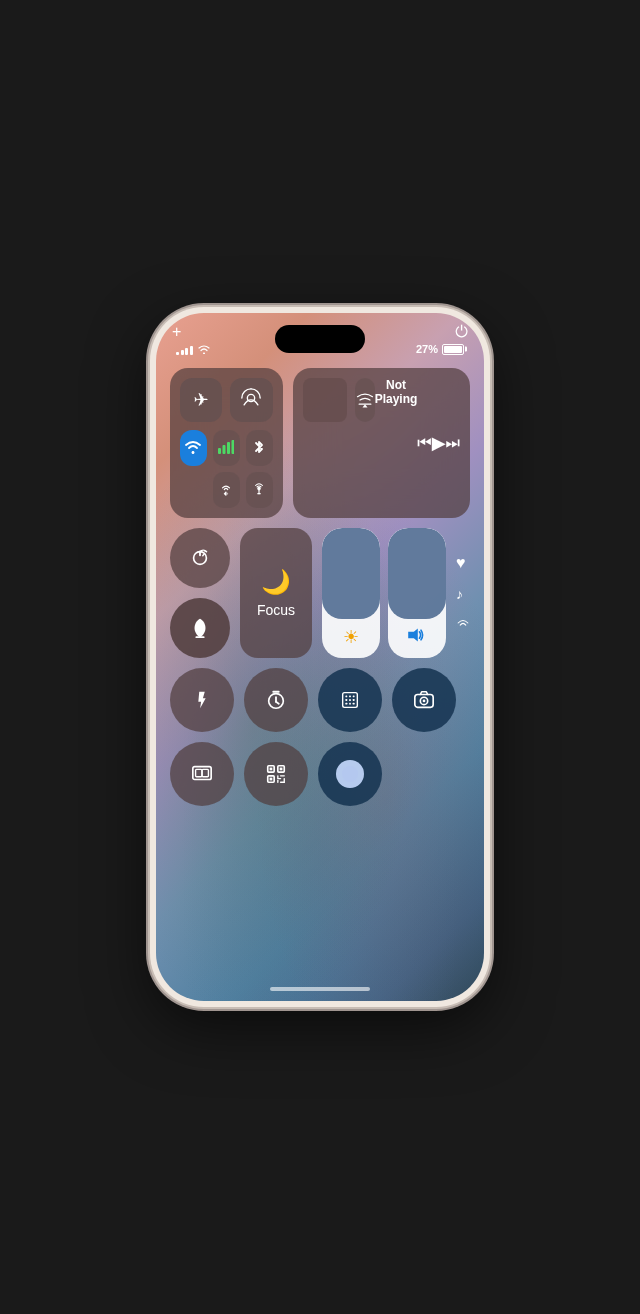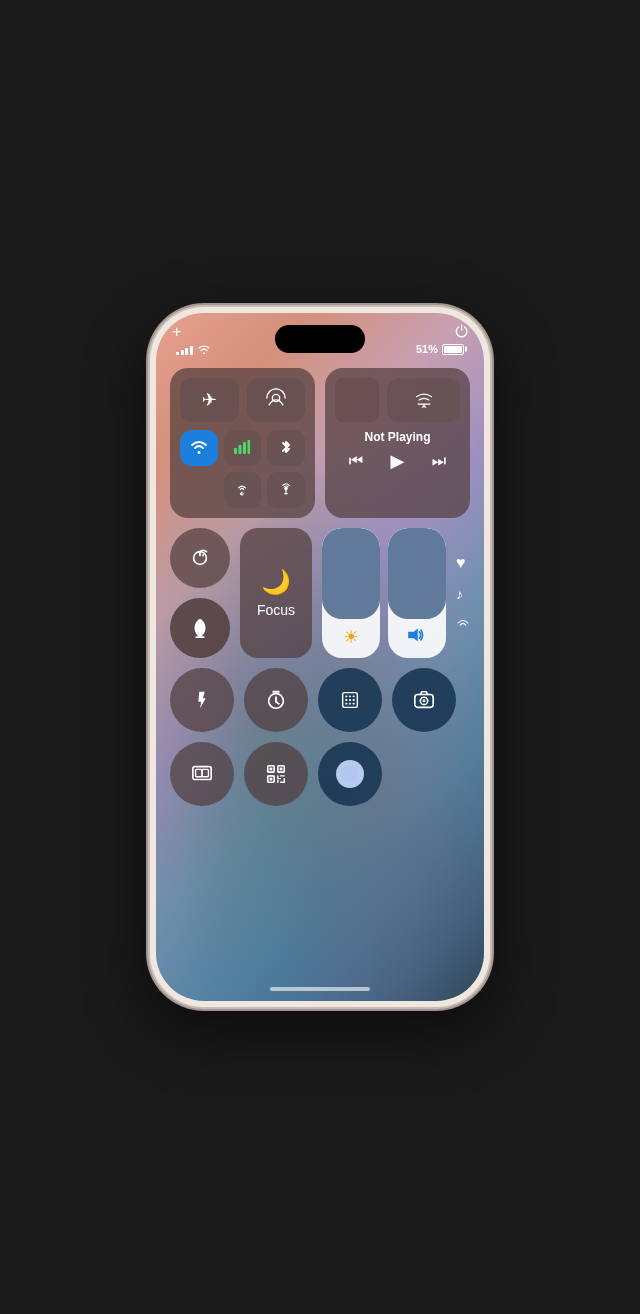--- a/index.html
+++ b/index.html
@@ -213,21 +213,21 @@
       background: rgba(100,80,80,0.6);
     }
 
     .now-playing-tile {
       flex: 1;
       background: rgba(80,60,60,0.7);
       backdrop-filter: blur(20px);
       border-radius: 18px;
       padding: 10px;
       display: flex;
-      flex-direction: column;
+      flex-direction: row;
     }
 
     .np-top {
       display: flex;
       gap: 8px;
       margin-bottom: 8px;
     }
 
     .np-album {
       width: 44px;
@@ -390,21 +390,21 @@
         </div>
         <span class="wifi-icon">
           <svg width="14" height="10" viewBox="0 0 14 10" fill="white">
             <path d="M7 8.5 C7.6 8.5 8 9 8 9.5 C8 10 7.6 10.5 7 10.5 C6.4 10.5 6 10 6 9.5 C6 9 6.4 8.5 7 8.5Z"></path>
             <path d="M4 6.5 Q7 3.5 10 6.5" stroke="white" stroke-width="1.2" fill="none" stroke-linecap="round"></path>
             <path d="M2 4 Q7 0 12 4" stroke="white" stroke-width="1.2" fill="none" stroke-linecap="round"></path>
           </svg>
         </span>
       </div>
       <div class="status-right">
-        <span class="status-text">51%</span>
+        <span class="status-text">27%</span>
         <div class="battery">
           <div class="battery-fill"></div>
         </div>
       </div>
     </div>
 
     <div class="control-center">
 
       <div class="row">
 

